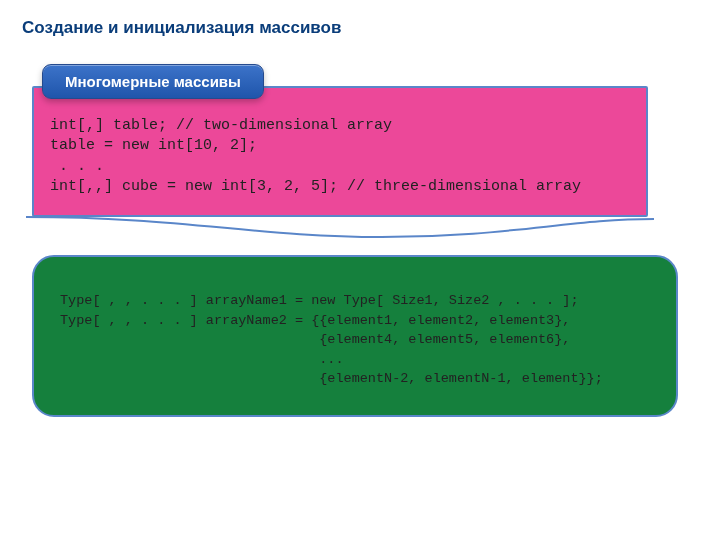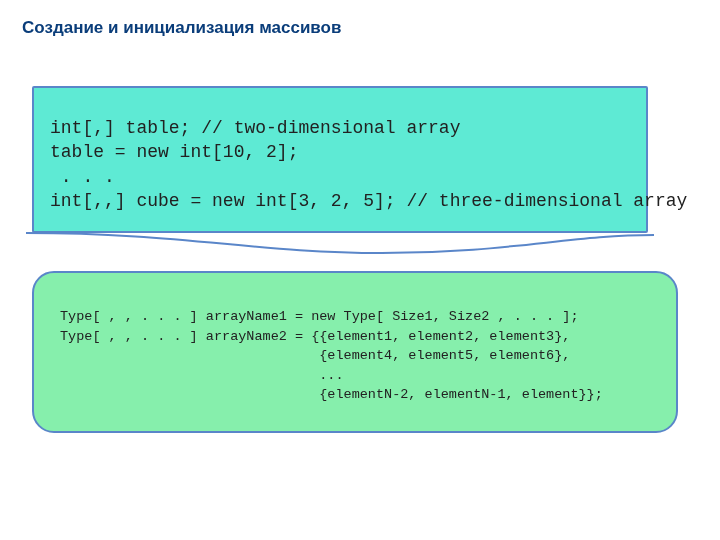--- a/index.html
+++ b/index.html
@@ -36,26 +36,26 @@
     border: 1px solid #254a8d;
     z-index: 2;
   }
   .box1 {
     border: 2px solid #5a86c9;
     border-radius: 2px;
     padding: 28px 16px 18px 16px;
     margin-left: 10px;
     margin-right: 50px;
     font-family: "Courier New", monospace;
-    font-size: 18px;
+    font-size: 15px;
     line-height: 1.35;
     color: #222;
     white-space: pre;
     position: relative;
-    background:#5eead4;
+    background:#ec4899;
   }
   
   .tail {
     position: absolute;
     left: 4px;
     right: 44px;
     bottom: -24px;
     height: 26px;
     pointer-events: none;
   }
@@ -64,29 +64,30 @@
     border: 2px solid #5a86c9;
     border-radius: 22px;
     padding: 34px 22px 26px 26px;
     margin-left: 10px;
     margin-right: 20px;
     font-family: "Courier New", monospace;
     font-size: 13.5px;
     line-height: 1.45;
     color: #222;
     white-space: pre;
-    background:#86efac;
+    background:#15803d;
   }
 </style>
 </head>
 <body>
 
 <div class="title">Создание и инициализация массивов</div>
 
 <div class="section">
+  <div class="pill">Многомерные массивы</div>
   <div class="box1">int[,] table; // two-dimensional array
 table = new int[10, 2];
  . . .
 int[,,] cube = new int[3, 2, 5]; // three-dimensional array</div>
   <div class="tail">
     <svg viewBox="0 0 600 26" preserveAspectRatio="none">
       <path d="M0,2 C150,2 220,22 340,22 C460,22 520,4 600,4" fill="none" stroke="#5a86c9" stroke-width="2"></path>
     </svg>
   </div>
 </div>

